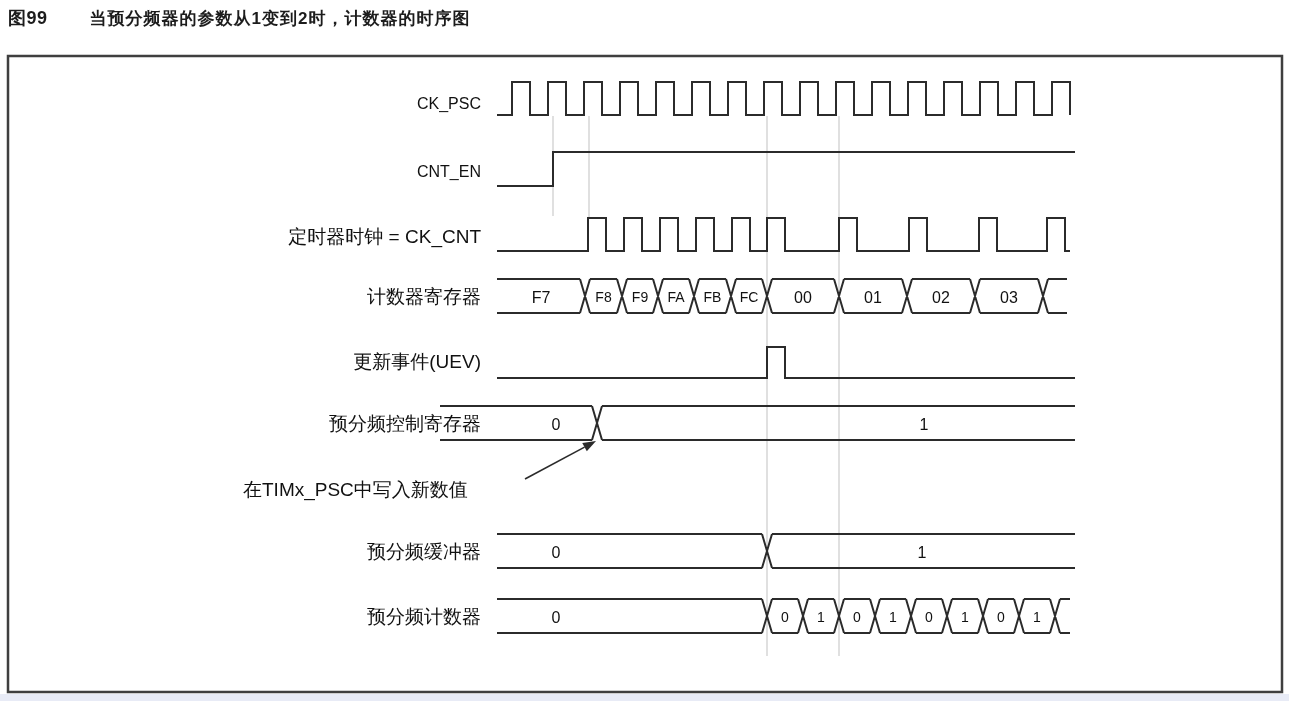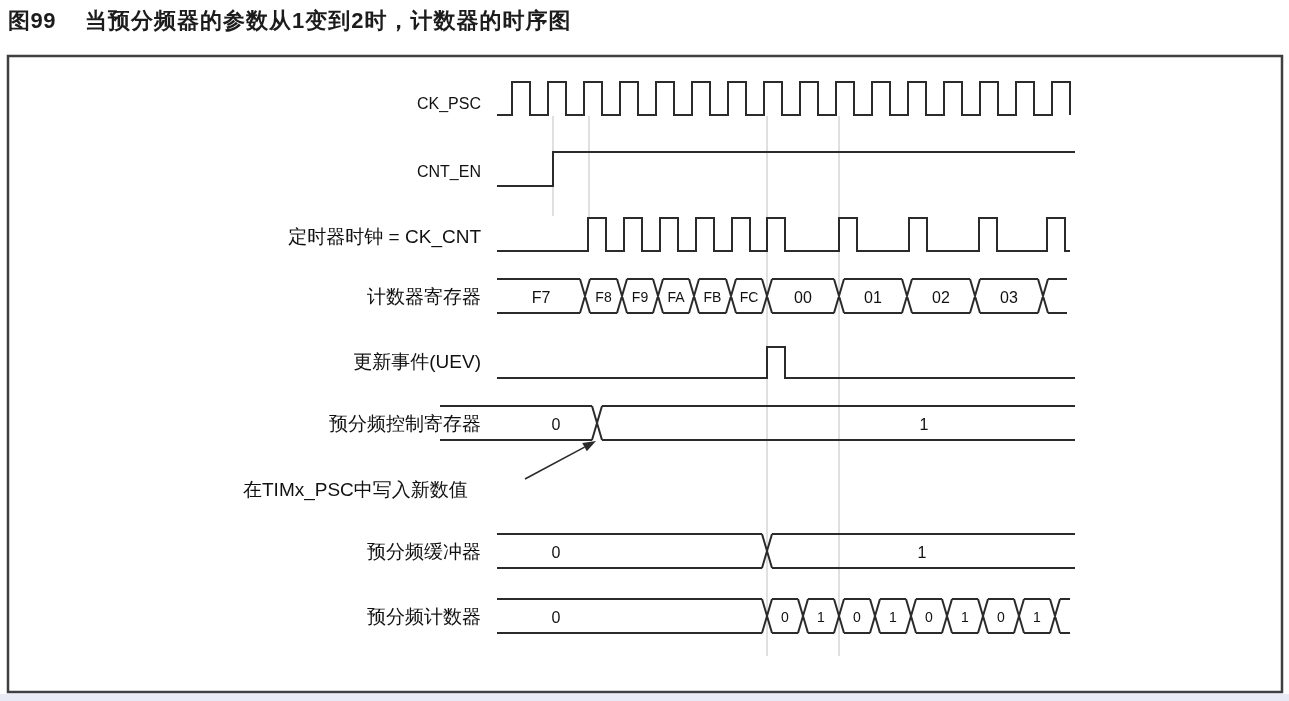--- a/index.html
+++ b/index.html
@@ -1,21 +1,21 @@
 <!DOCTYPE html>
 <html><head>
 <meta charset="utf-8">
 <style>
   html,body{margin:0;padding:0;background:#ffffff;}
   .page{position:relative;width:1289px;height:701px;background:#ffffff;overflow:hidden;
         font-family:"Liberation Sans", sans-serif;}
   .title-row{position:absolute;left:8px;top:6px;width:1270px;height:34px;
              color:#1c1c1c;font-weight:bold;white-space:nowrap;}
-  .fig-label{display:inline-block;font-size:22px;letter-spacing:0.5px;}
-  .fig-title{display:inline-block;margin-left:29px;font-size:22px;letter-spacing:1px;}
+  .fig-label{display:inline-block;font-size:18px;letter-spacing:0.5px;}
+  .fig-title{display:inline-block;margin-left:42px;font-size:17px;letter-spacing:1px;}
   svg{position:absolute;left:0;top:0;}
   .bottom-strip{position:absolute;left:0;top:694px;width:1289px;height:7px;background:#e8ebf6;}
 </style>
 </head>
 <body>
 
 <div class="page">
   <div class="title-row">
     <span class="fig-label">图99</span><span class="fig-title">当预分频器的参数从1变到2时，计数器的时序图</span>
   </div>

